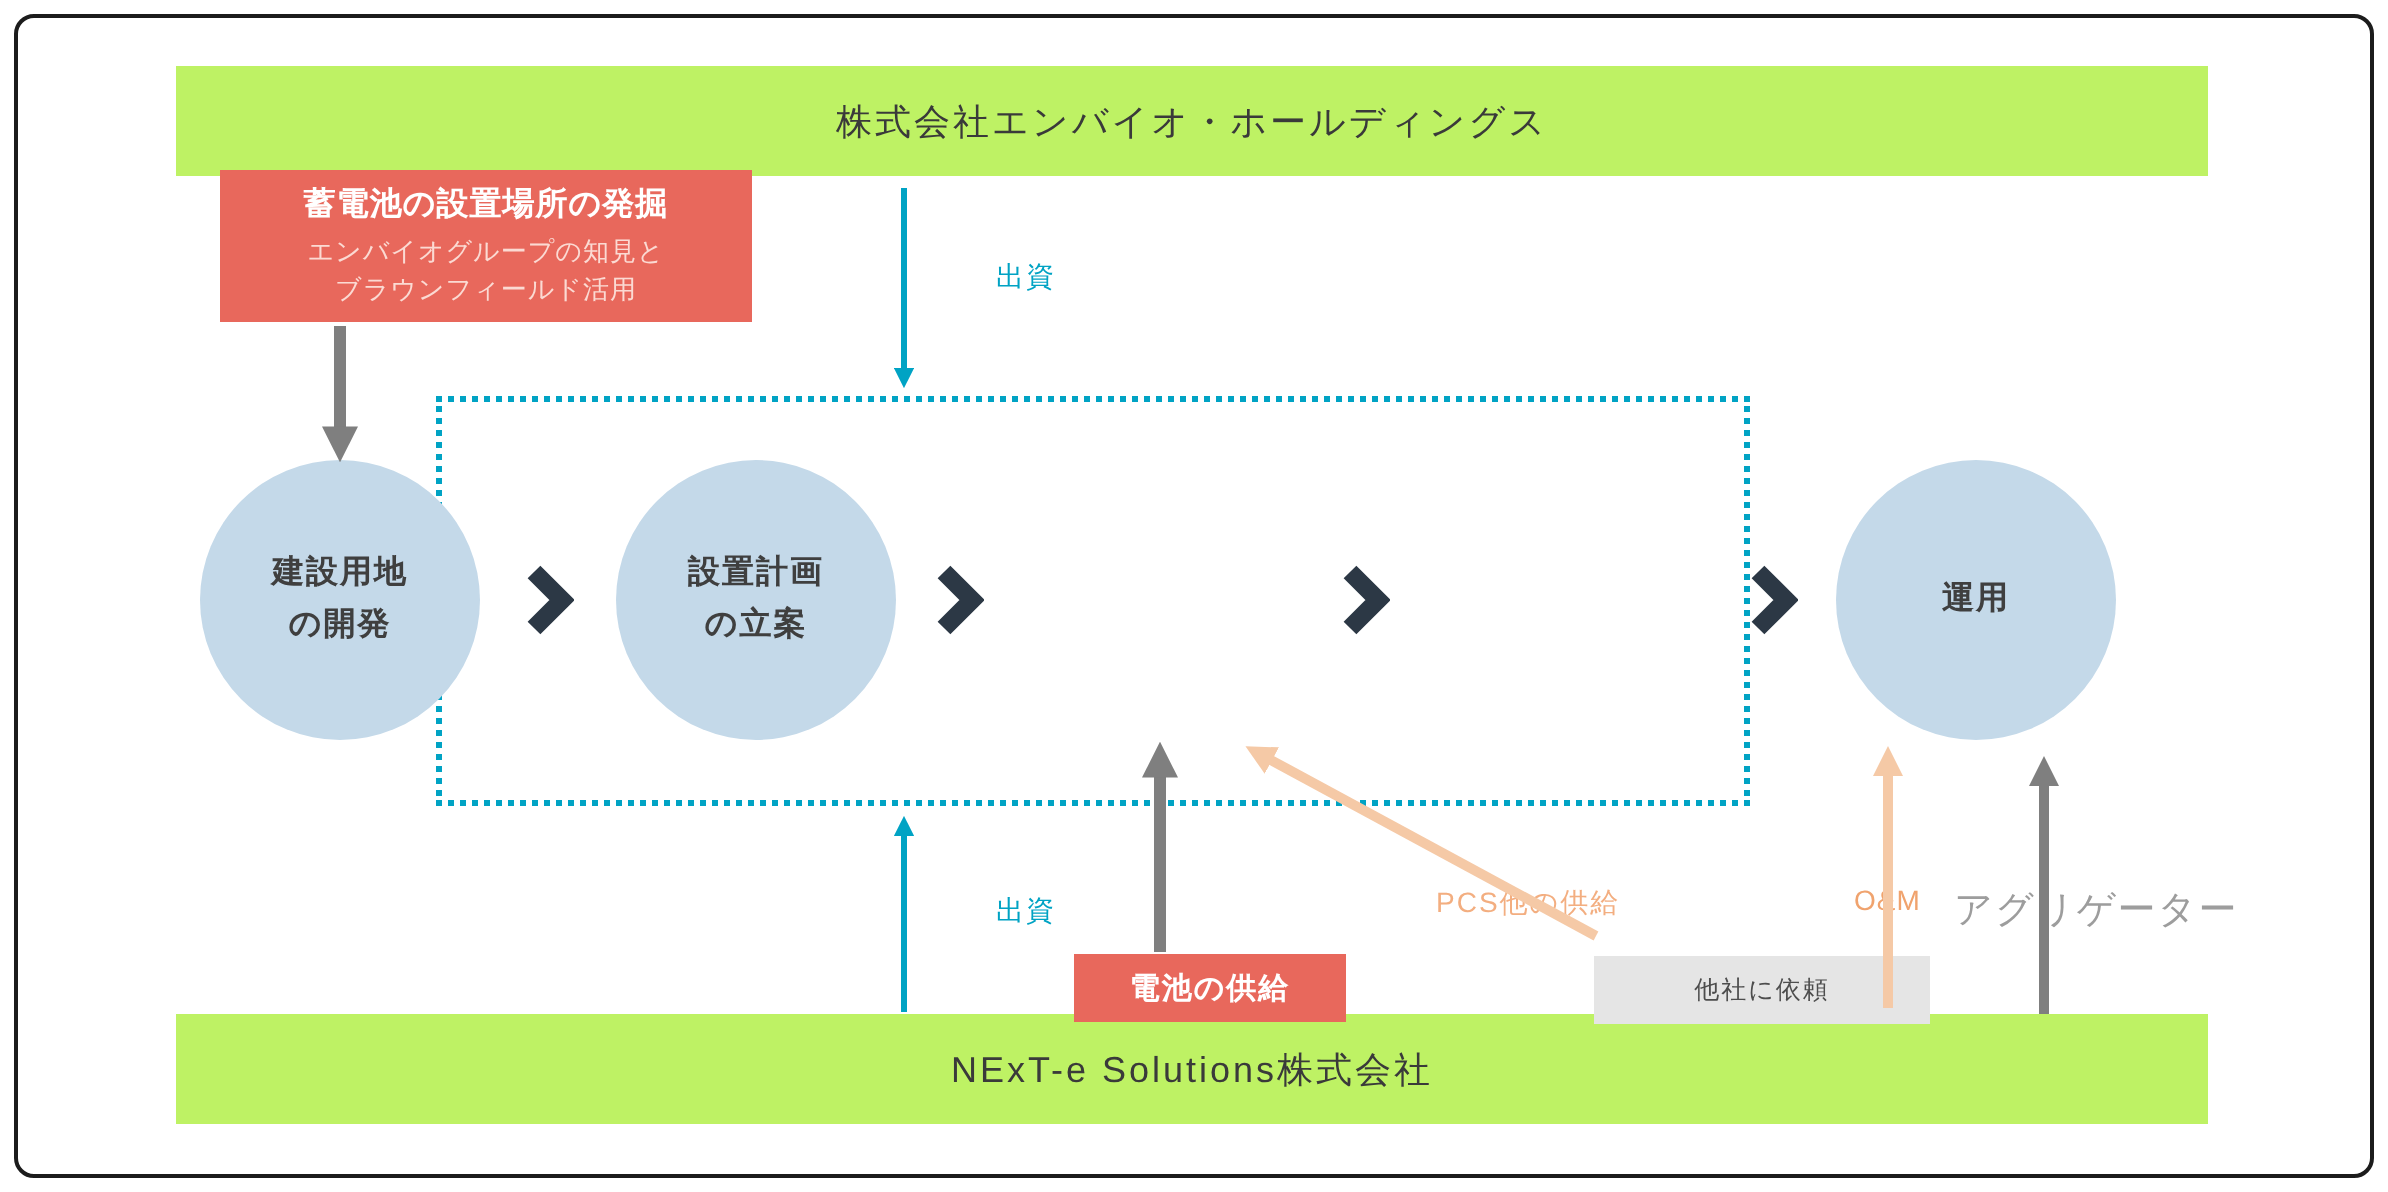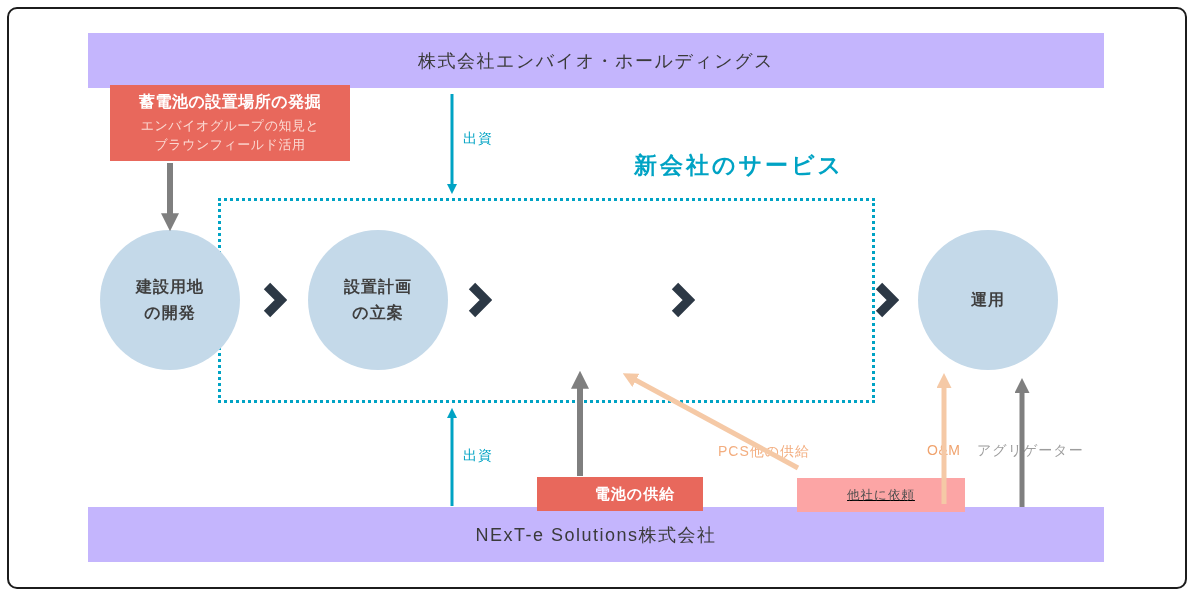--- a/index.html
+++ b/index.html
@@ -3,63 +3,63 @@
 <meta charset="utf-8">
 <style>
   html, body { margin: 0; padding: 0; background: #ffffff; }
   .canvas {
     position: relative; width: 1194px; height: 596px;
     background: #ffffff; overflow: hidden;
     font-family: "Liberation Sans", "DejaVu Sans", sans-serif;
   }
   .frame { position: absolute; inset: 7px; border: 2px solid #1c1c1c; border-radius: 10px; }
 
-  .bar { position: absolute; left: 88px; width: 1016px; height: 55px; background: #c4b5fd;
+  .bar { position: absolute; left: 88px; width: 1016px; height: 55px; background: #bef264;
          display: flex; align-items: center; justify-content: center; }
   .bar.top { top: 33px; }
   .bar.bottom { top: 507px; }
   .bar-label { font-size: 18px; color: #3a3a3a; letter-spacing: 1.5px; }
 
-  .callout { position: absolute; left: 110px; top: 85px; width: 240px; height: 76px;
+  .callout { position: absolute; left: 110px; top: 85px; width: 266px; height: 76px;
              background: #e8685c; display: flex; flex-direction: column;
              align-items: center; justify-content: center; gap: 3px; }
   .callout-title { font-size: 16px; font-weight: bold; color: #ffffff; letter-spacing: .5px; }
   .callout-body { font-size: 13px; color: #fbdad3; line-height: 1.5; text-align: center;
                   white-space: pre-line; letter-spacing: .5px; }
 
   .service-title { position: absolute; left: 634px; top: 150px; font-size: 23px;
                    font-weight: bold; color: #00a3c4; letter-spacing: 3px; }
 
   .dotted-box { position: absolute; left: 218px; top: 198px; width: 657px; height: 205px;
                 border: 3px dotted #00a3c4; box-sizing: border-box; }
 
   .circle { position: absolute; top: 230px; width: 140px; height: 140px; border-radius: 50%;
             background: #c4d9e9; display: flex; align-items: center; justify-content: center;
             text-align: center; }
   .circle-label { font-size: 16px; font-weight: bold; color: #3f3f3f; line-height: 1.6;
                   white-space: pre-line; letter-spacing: 1px; }
 
   .chevron { position: absolute; top: 281px; width: 26px; height: 38px; }
 
-  .cy-label { position: absolute; font-size: 14px; color: #00a3c4; letter-spacing: 1px; }
+  .cy-label { position: absolute; font-size: 14px; color: #00a3c4; letter-spacing: 1px; margin-left: 35px; }
   .cy-label.top { left: 463px; top: 130px; }
   .cy-label.bottom { left: 463px; top: 447px; }
 
   .battery-box { position: absolute; left: 537px; top: 477px; width: 136px; height: 34px;
-                 background: #e8685c; display: flex; align-items: center; justify-content: center; padding-left: 30px; }
+                 background: #e8685c; display: flex; align-items: center; justify-content: center; }
   .battery-label { color: #ffffff; font-size: 15px; font-weight: bold; letter-spacing: 1px; }
 
   .pcs-label { position: absolute; left: 718px; top: 443px; font-size: 14px; color: #f3ae80; letter-spacing: 1px; }
 
   .outsource-box { position: absolute; left: 797px; top: 478px; width: 168px; height: 34px;
-                   background: #fca5a5; display: flex; align-items: center; justify-content: center; text-decoration: underline; }
+                   background: #e5e5e5; display: flex; align-items: center; justify-content: center; }
   .outsource-label { font-size: 12.5px; color: #4d4d4d; letter-spacing: 1px; }
 
   .om-label { position: absolute; left: 927px; top: 442px; font-size: 14px; color: #f0a36e; letter-spacing: .5px; }
-  .agg-label { position: absolute; left: 977px; top: 442px; font-size: 14px; color: #9d9d9d; letter-spacing: 1px; }
+  .agg-label { position: absolute; left: 977px; top: 442px; font-size: 19px; color: #9d9d9d; letter-spacing: 1px; }
 
   .arrows { position: absolute; left: 0; top: 0; pointer-events: none; }
 </style>
 </head>
 <body>
 
 <div class="canvas">
   <div class="frame"></div>
 
   <div class="bar top">
@@ -72,21 +72,20 @@
 
   <div class="callout">
     <span class="callout-title">蓄電池の設置場所の発掘</span>
     <span class="callout-body">エンバイオグループの知見と
 ブラウンフィールド活用</span>
   </div>
 
   <span class="cy-label top">出資</span>
   <span class="cy-label bottom">出資</span>
 
-  <span class="service-title">新会社のサービス</span>
 
   <div class="dotted-box"></div>
 
   <div class="circle" style="left:308px">
     <span class="circle-label">設置計画
 の立案</span>
   </div>
   <div class="circle" style="left:100px">
     <span class="circle-label">建設用地
 の開発</span>

